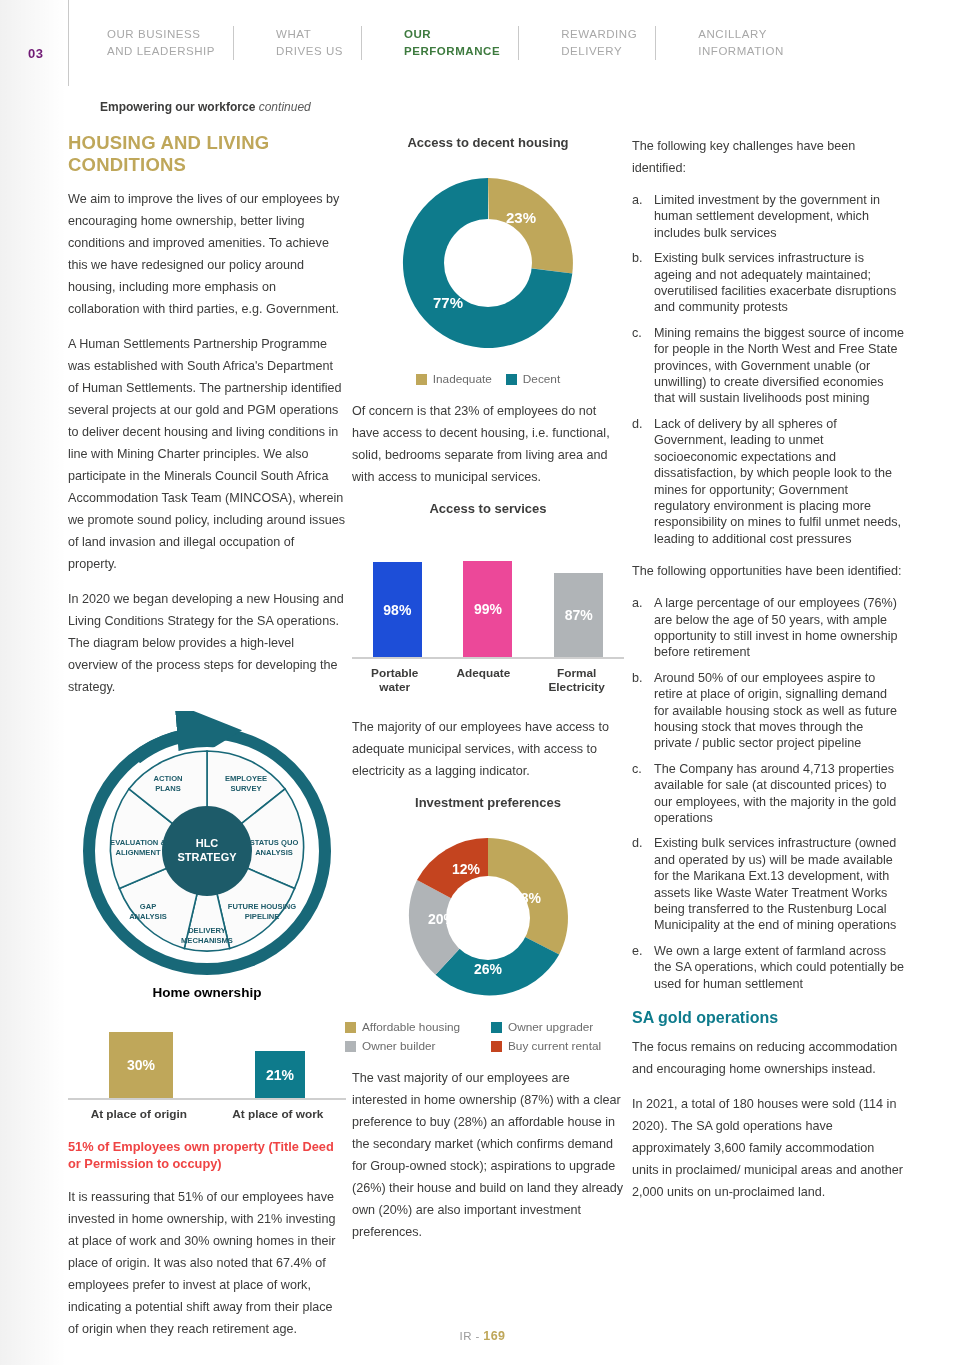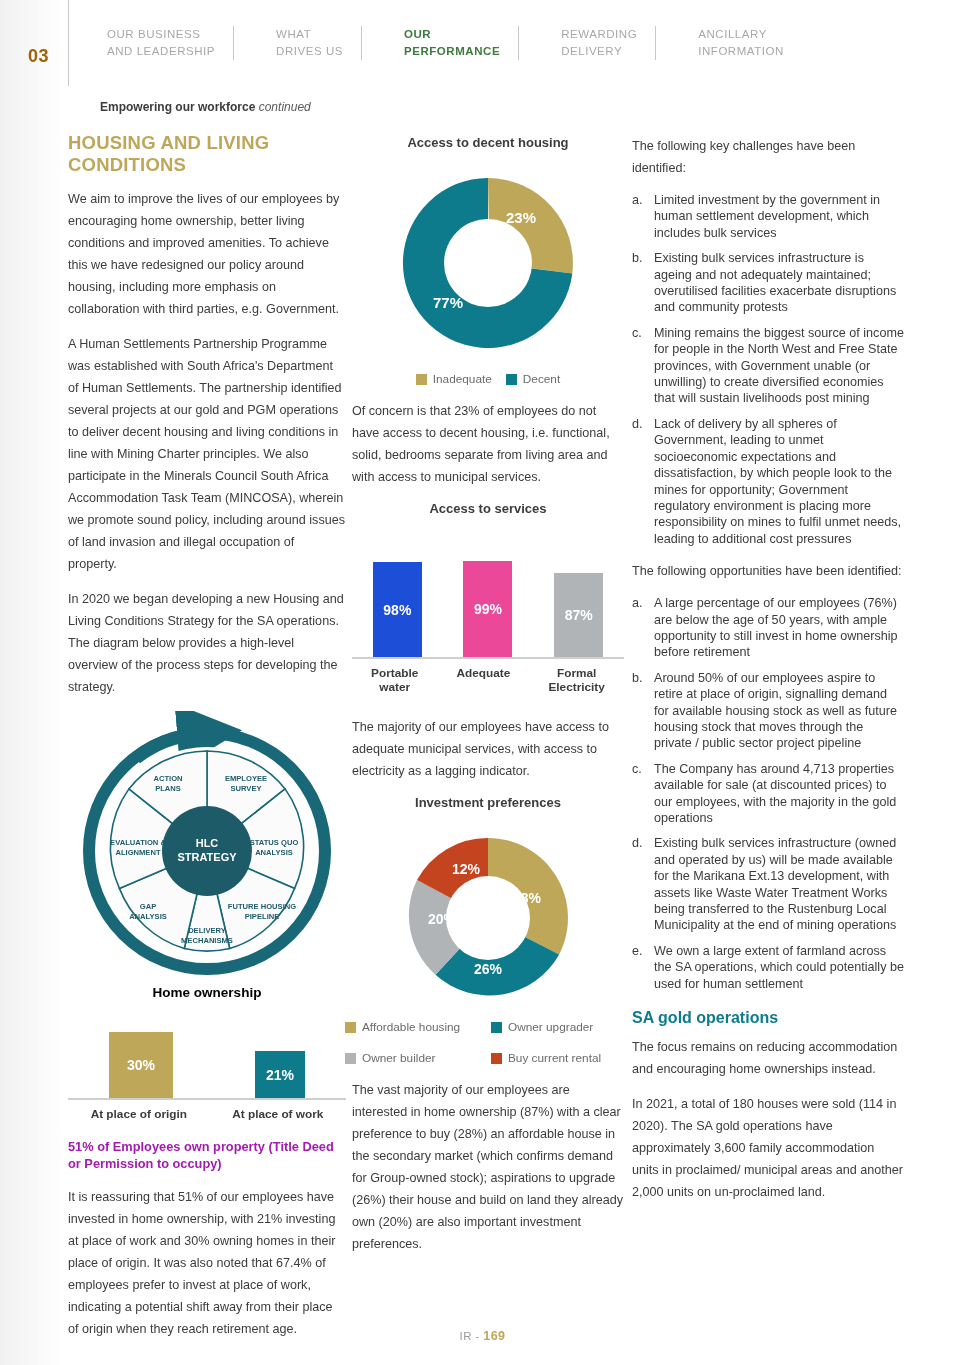--- a/index.html
+++ b/index.html
@@ -19,21 +19,21 @@
     pointer-events: none;
   }
 
   
   .header {
     position: absolute; left: 0; top: 0; width: 965px; height: 86px;
     display: flex; align-items: center;
   }
   .chapter-no {
     position: absolute; left: 28px; top: 46px;
-    font-size: 18px; font-weight: bold; color: #a16207; letter-spacing: .5px;
+    font-size: 13px; font-weight: bold; color: #701a75; letter-spacing: .5px;
   }
   .nav {
     position: absolute; left: 68px; top: 0; height: 86px;
     display: flex; align-items: center;
   }
   .nav-sep { width: 1px; background: #c9c9c9; height: 86px; }
   .nav-sep.short { height: 34px; align-self: center; }
   .nav-item {
     padding: 0 18px 0 42px;
     font-size: 11.5px; line-height: 17px; letter-spacing: .55px;
@@ -63,21 +63,21 @@
     color: #0e7b8c; margin: 16px 0 8px;
   }
   p.body {
     font-size: 12.6px; line-height: 22px; margin-bottom: 13px;
     color: #3c3c3b;
   }
   p.body:last-child { margin-bottom: 0; }
 
   .callout-teal {
     font-size: 12.8px; line-height: 16.5px; font-weight: bold;
-    color: #a21caf; margin-bottom: 14px;
+    color: #ef4444; margin-bottom: 14px;
   }
 
   
   .alist { margin: 0 0 13px 0; }
   .alist .li {
     display: flex; font-size: 12.6px; line-height: 16.4px;
     margin-bottom: 9px;
   }
   .alist .li:last-child { margin-bottom: 0; }
   .alist .marker { width: 22px; flex: 0 0 22px; }
@@ -89,21 +89,21 @@
     text-align: center; margin-bottom: 6px;
   }
   .chart-block { margin-bottom: 14px; }
 
   .legend {
     display: flex; flex-wrap: wrap; justify-content: center;
     gap: 6px 14px; margin-top: 6px;
   }
   .legend .li { display: flex; align-items: center; font-size: 11.8px; color: #6b6b6b; }
   .legend .sw { width: 11px; height: 11px; margin-right: 6px; flex: 0 0 11px; }
-  .legend.grid2 { display: grid; grid-template-columns: 140px 140px; justify-content: center; gap: 17px 6px; }
+  .legend.grid2 { display: grid; grid-template-columns: 140px 140px; justify-content: center; gap: 5px 6px; }
   .legend.grid2 .li { justify-content: flex-start; }
 
   
   .barchart { position: relative; }
   .bars { display: flex; align-items: flex-end; justify-content: space-around;
           border-bottom: 2px solid #cfcfcf; }
   .barwrap { display: flex; flex-direction: column; align-items: center; }
   .bar { position: relative; display: flex; align-items: center; justify-content: center; }
   .bar .val {
     color: #ffffff; font-size: 14px; font-weight: bold;

